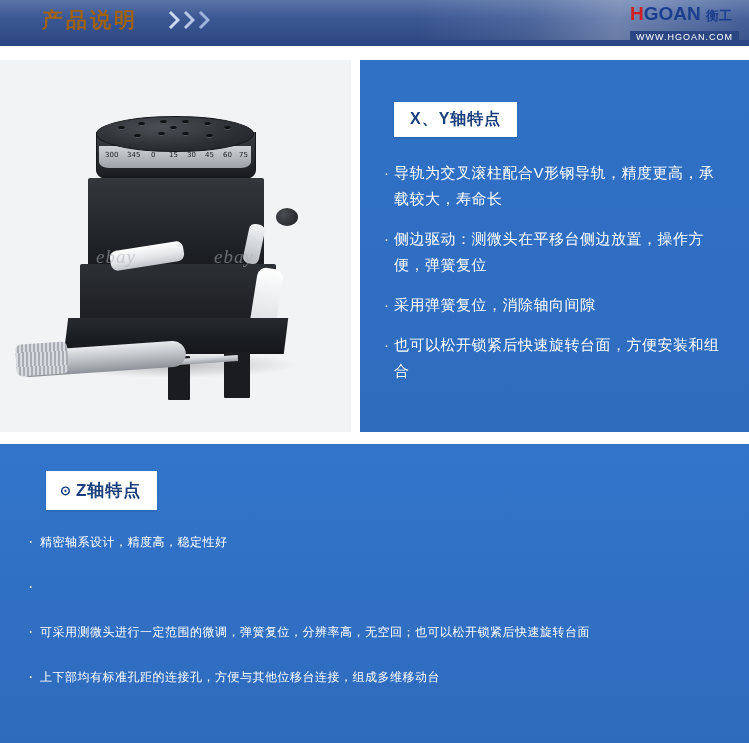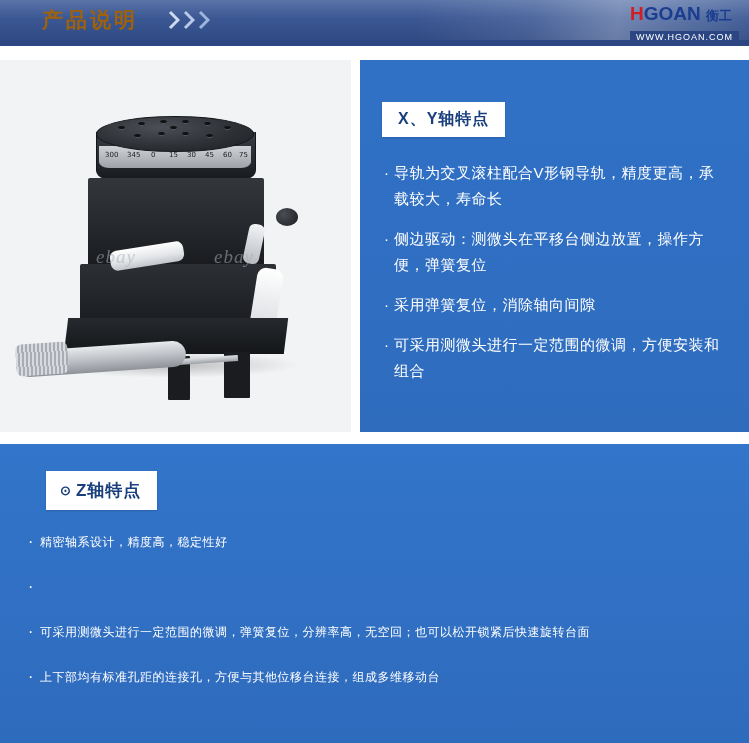--- a/index.html
+++ b/index.html
@@ -127,21 +127,21 @@
   .xy-panel {
     position: absolute;
     left: 360px; top: 14px;
     width: 389px;
     height: 372px;
     background: #2f6fc4;
     background: linear-gradient(180deg, #3071c6 0%, #2f6cbe 100%);
   }
   .panel-title-chip {
     position: absolute;
-    left: 22px; top: 42px;
+    left: 34px; top: 42px;
     background: #ffffff;
     color: #1a3f7d;
     font-size: 16px;
     font-weight: bold;
     padding: 7px 16px;
     letter-spacing: 1px;
     box-shadow: 0 1px 2px rgba(0,0,0,0.15);
   }
   .panel-list {
     position: absolute;
@@ -429,21 +429,21 @@
         <div class="li">
           <div class="dot">·</div>
           <div class="txt">侧边驱动：测微头在平移台侧边放置，操作方便，弹簧复位</div>
         </div>
         <div class="li">
           <div class="dot">·</div>
           <div class="txt">采用弹簧复位，消除轴向间隙</div>
         </div>
         <div class="li">
           <div class="dot">·</div>
-          <div class="txt">可采用测微头进行一定范围的微调，方便安装和组合</div>
+          <div class="txt">也可以松开锁紧后快速旋转台面，方便安装和组合</div>
         </div>
       </div>
     </div>
   </div>
 
   <div class="z-section">
     <div class="z-chip">
       <span class="sym">⊙</span>
       <span>Z轴特点</span>
     </div>

